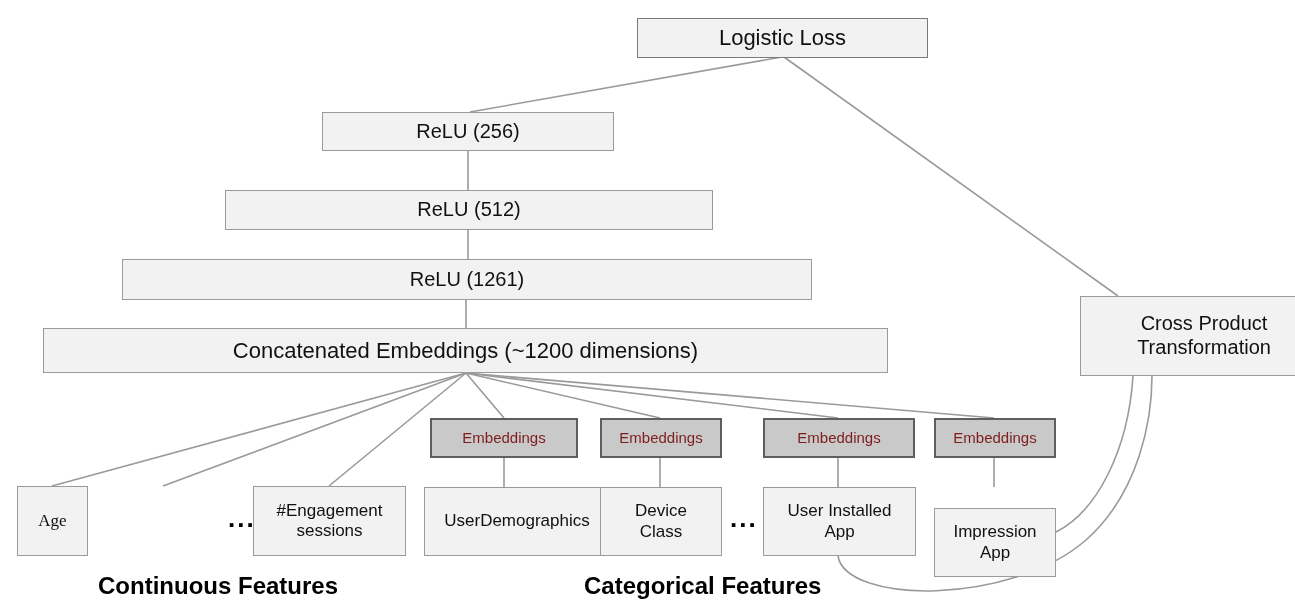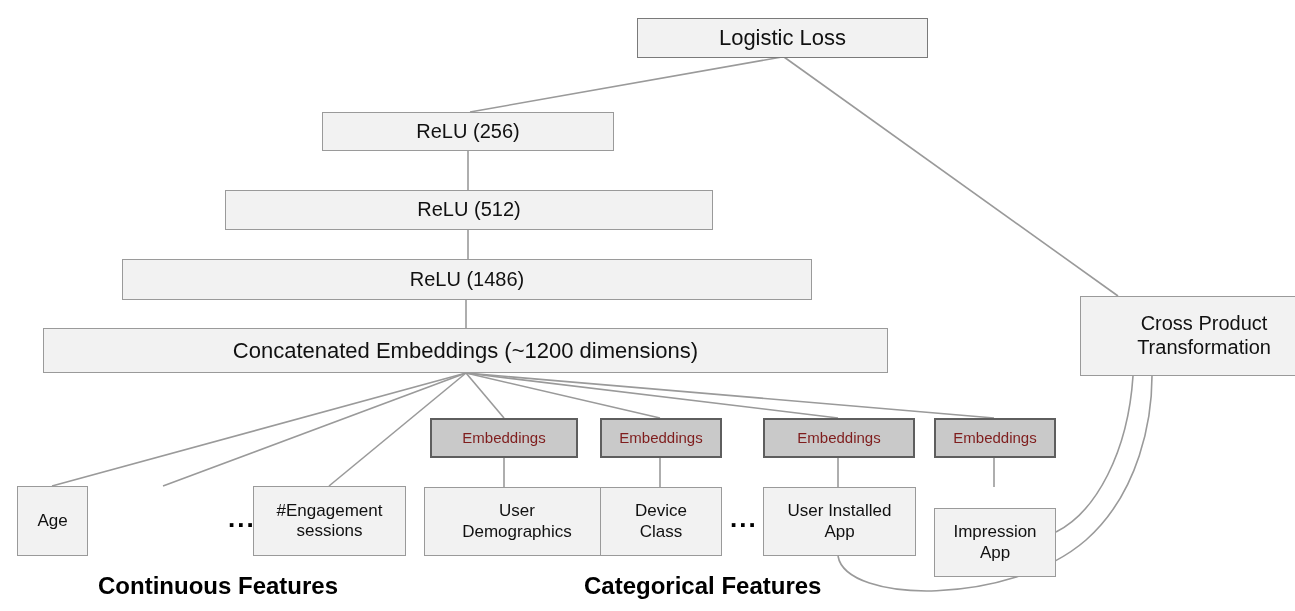--- a/index.html
+++ b/index.html
@@ -114,21 +114,21 @@
 
   <div class="node node-light t-md" style="left:322px; top:112px; width:292px; height:39px;">
     <span>ReLU (256)</span>
   </div>
 
   <div class="node node-light t-md" style="left:225px; top:190px; width:488px; height:40px;">
     <span>ReLU (512)</span>
   </div>
 
   <div class="node node-light t-md" style="left:122px; top:259px; width:690px; height:41px;">
-    <span>ReLU (1486)</span>
+    <span>ReLU (1261)</span>
   </div>
 
   <div class="node node-light t-lg" style="left:43px; top:328px; width:845px; height:45px;">
     <span>Concatenated Embeddings (~1200 dimensions)</span>
   </div>
 
   <div class="node node-light t-md" style="left:1080px; top:296px; width:248px; height:80px; flex-direction:column;">
     <span>Cross Product</span>
     <span>Transformation</span>
   </div>
@@ -139,29 +139,29 @@
   <div class="node node-emb t-emb" style="left:600px; top:418px; width:122px; height:40px;">
     <span>Embeddings</span>
   </div>
   <div class="node node-emb t-emb" style="left:763px; top:418px; width:152px; height:40px;">
     <span>Embeddings</span>
   </div>
   <div class="node node-emb t-emb" style="left:934px; top:418px; width:122px; height:40px;">
     <span>Embeddings</span>
   </div>
 
-  <div class="node node-light t-sm" style="left:17px; top:486px; width:71px; height:70px; flex-direction:column;">
+  <div class="node node-light t-sm" style="left:17px; top:486px; width:71px; height:70px; flex-direction:column;font-family:Liberation Serif, serif;">
     <span>Age</span>
   </div>
   <div class="node node-light t-sm" style="left:253px; top:486px; width:153px; height:70px; flex-direction:column;">
     <span>#Engagement</span>
     <span>sessions</span>
   </div>
 
-  <div class="node node-light t-sm" style="left:424px; top:487px; width:186px; height:69px; flex-direction:column;">
+  <div class="node node-light t-sm" style="left:424px; top:487px; width:186px; height:69px; flex-direction:row;">
     <span>User</span>
     <span>Demographics</span>
   </div>
   <div class="node node-light t-sm" style="left:600px; top:487px; width:122px; height:69px; flex-direction:column;">
     <span>Device</span>
     <span>Class</span>
   </div>
   <div class="node node-light t-sm" style="left:763px; top:487px; width:153px; height:69px; flex-direction:column;">
     <span>User Installed</span>
     <span>App</span>

